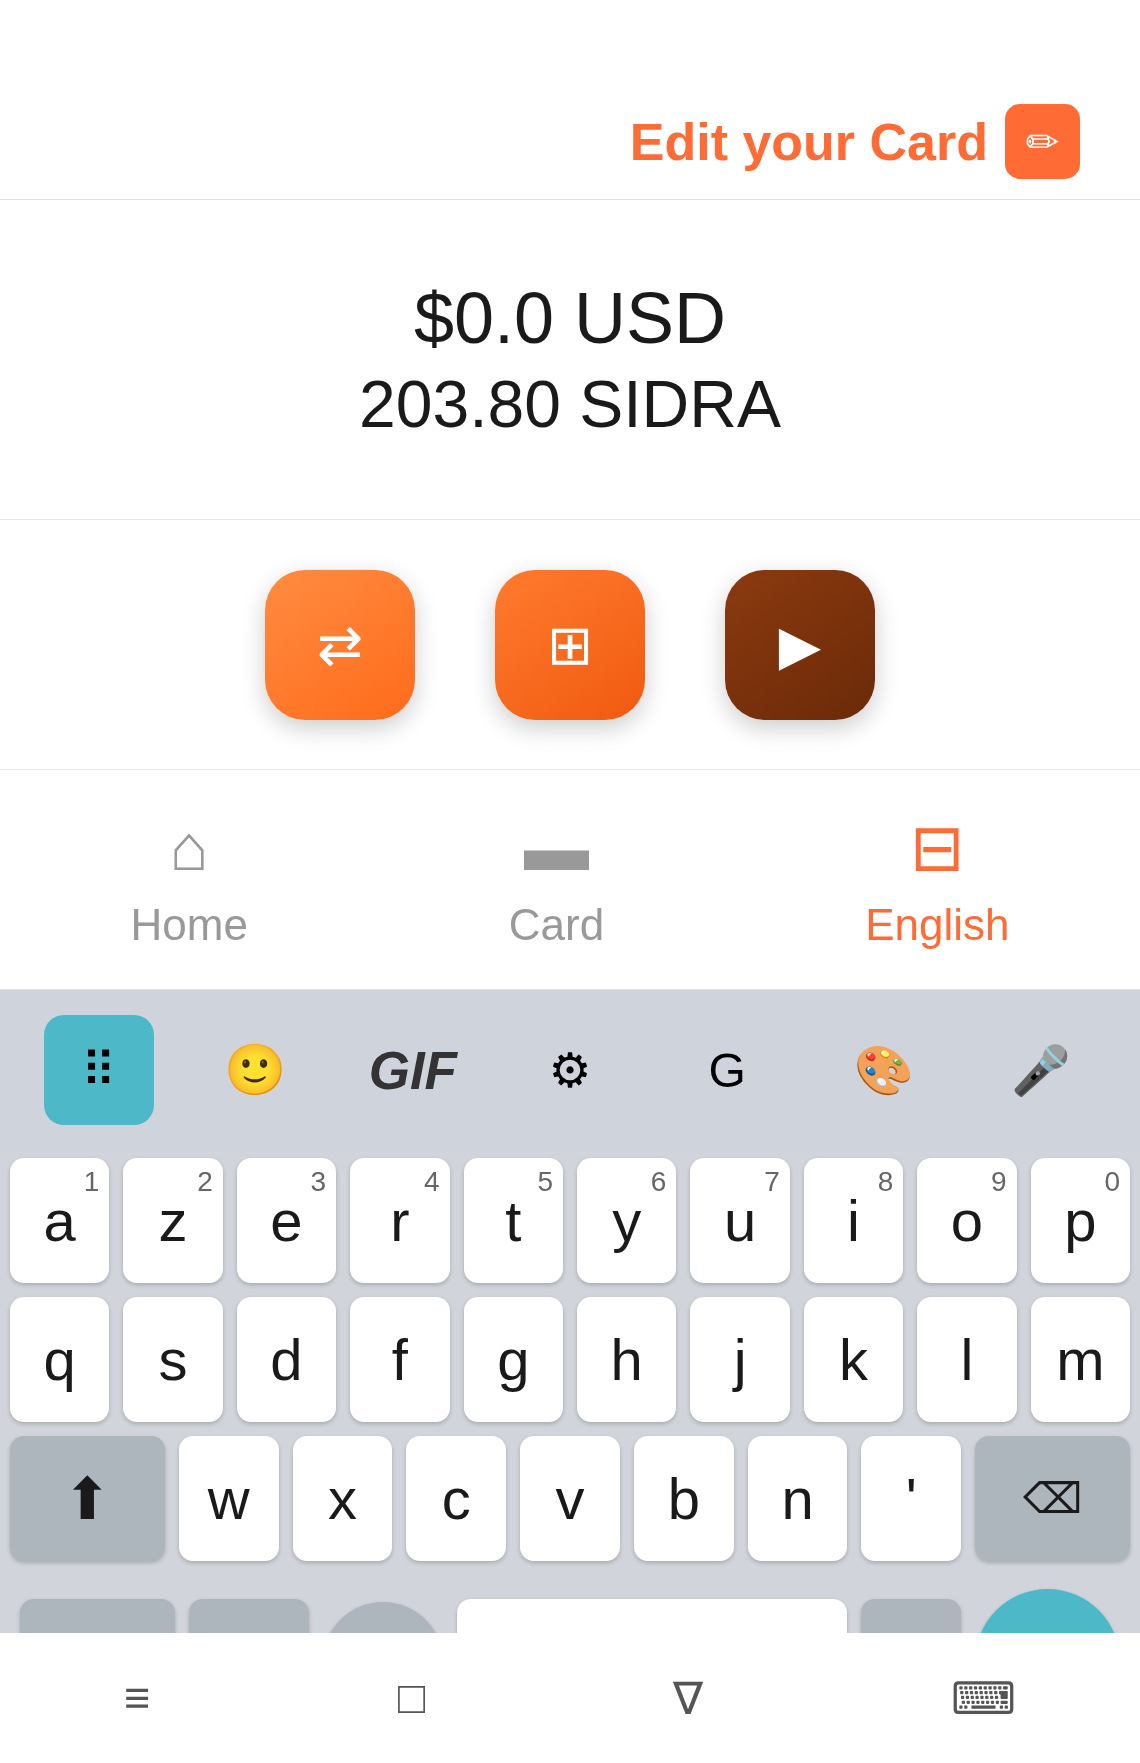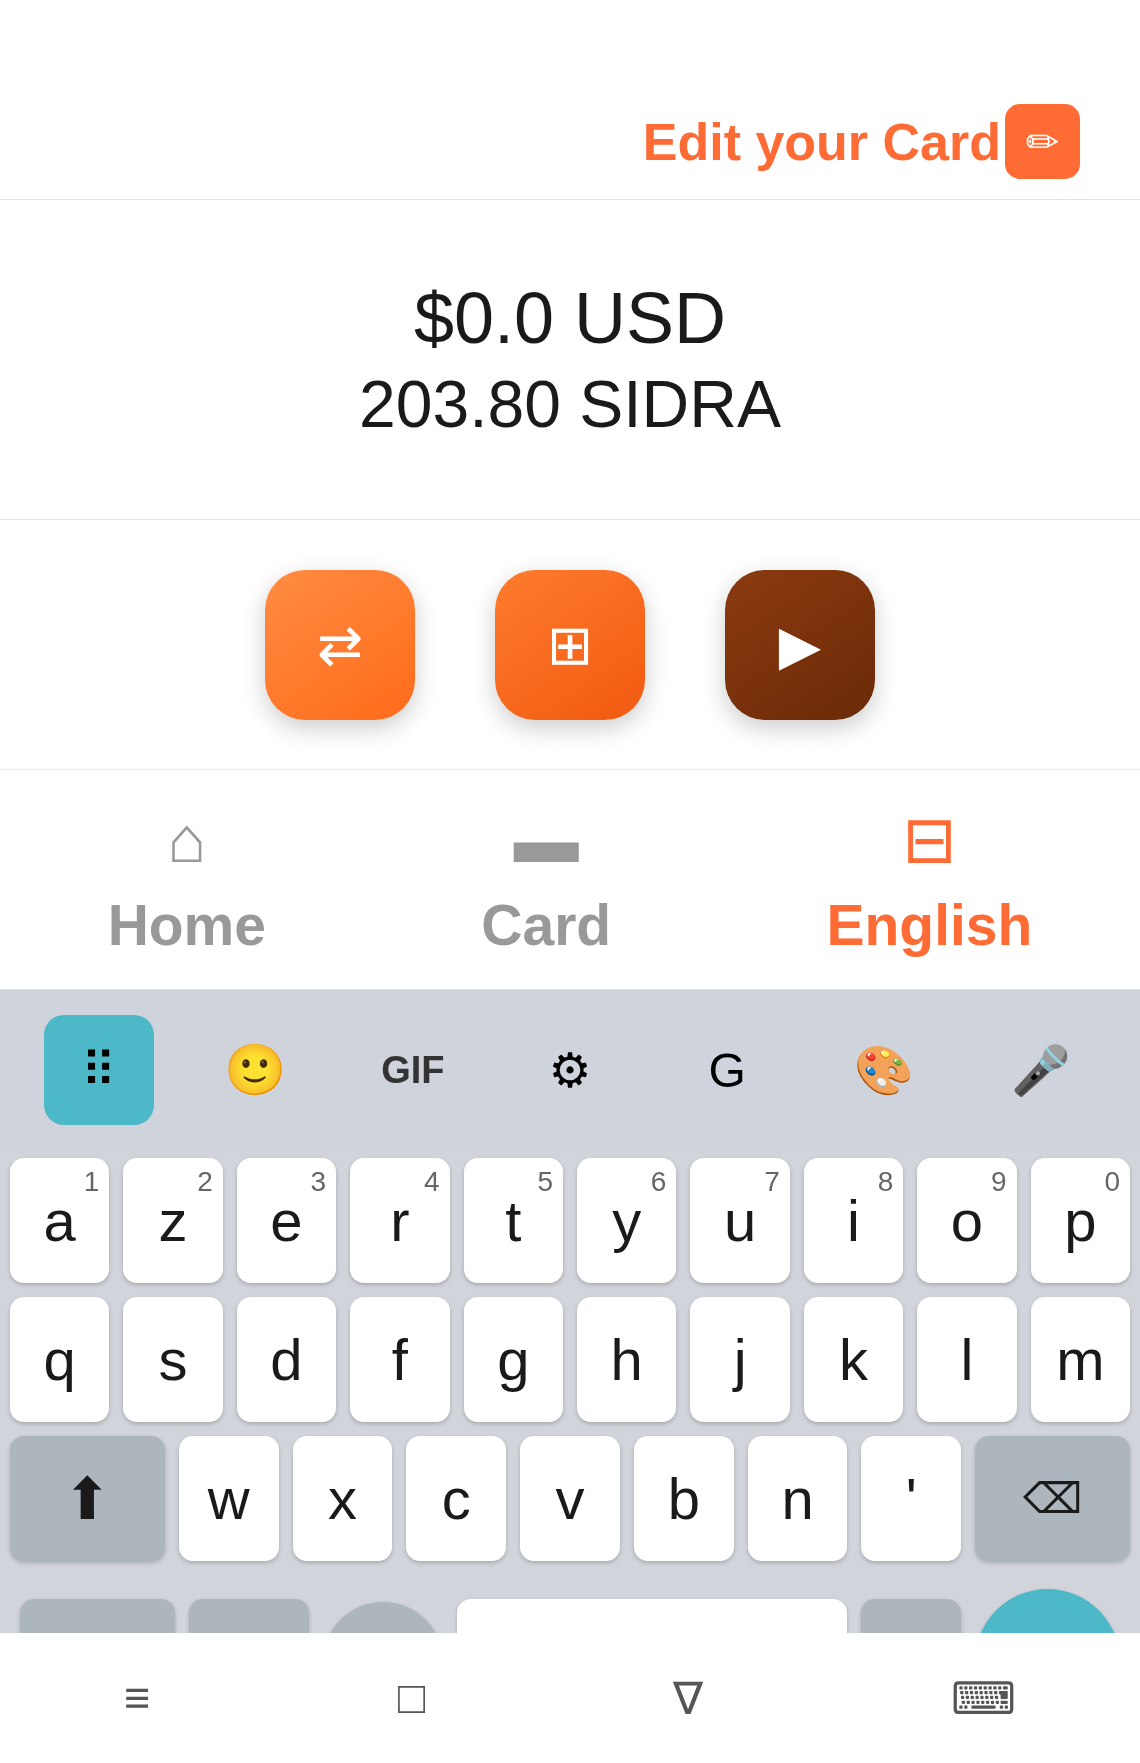--- a/index.html
+++ b/index.html
@@ -35,21 +35,21 @@
       display: flex;
       align-items: flex-end;
       justify-content: flex-end;
       padding: 20px 60px 20px 0;
       border-bottom: 1px solid #e0e0e0;
     }
 
     .edit-card-btn {
       display: flex;
       align-items: center;
-      gap: 4px;
+      gap: 17px;
       background: none;
       border: none;
       cursor: pointer;
     }
 
     .edit-card-text {
       font-size: 52px;
       font-weight: 700;
       color: #ff6b35;
     }
@@ -157,23 +157,22 @@
       cursor: pointer;
       background: none;
       border: none;
     }
 
     .nav-icon {
       font-size: 65px;
     }
 
     .nav-label {
-      font-size: 57px;
+      font-size: 44px;
       color: #888;
-      font-weight: bold;
     }
 
     .nav-item.active .nav-icon,
     .nav-item.active .nav-label {
       color: #ff6b35;
     }
 
     .nav-item:not(.active) .nav-icon,
     .nav-item:not(.active) .nav-label {
       color: #999;
@@ -215,23 +214,24 @@
     .toolbar-btn.active-teal {
       background: #4db8c8;
       border-radius: 20px;
     }
 
     .toolbar-btn .emoji-face {
       font-size: 50px;
     }
 
     .gif-text {
-      font-size: 38px;
+      font-size: 53px;
       font-weight: 700;
       color: #333;
+      font-style: italic;
     }
 
     
     .keyboard-keys {
       padding: 8px 10px;
       display: flex;
       flex-direction: column;
       gap: 14px;
     }
 

